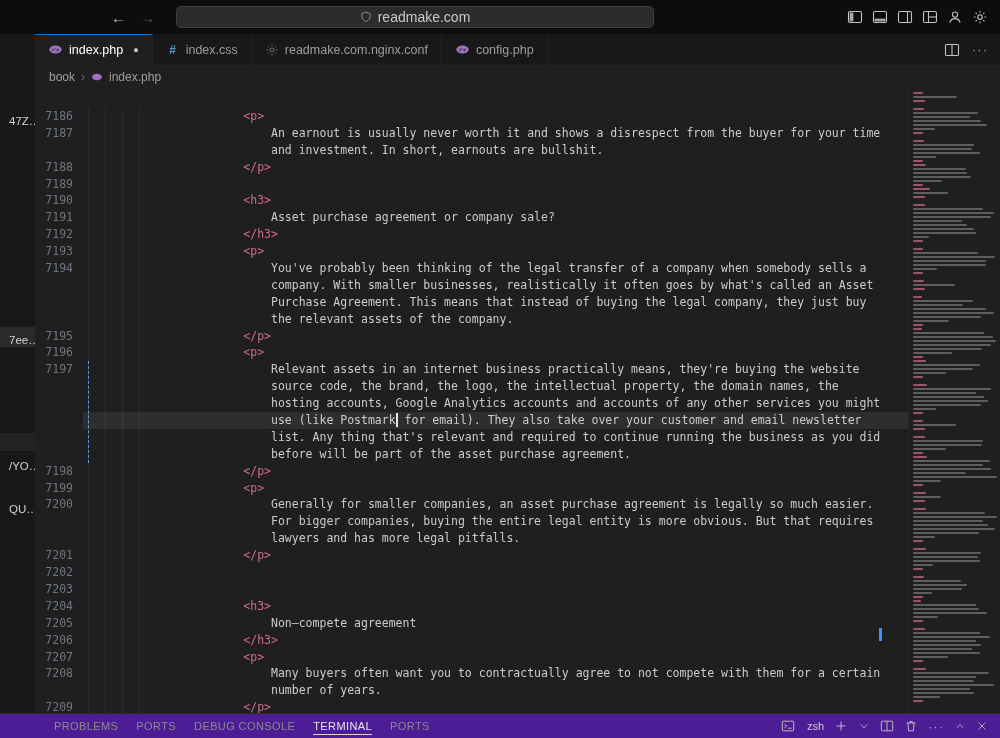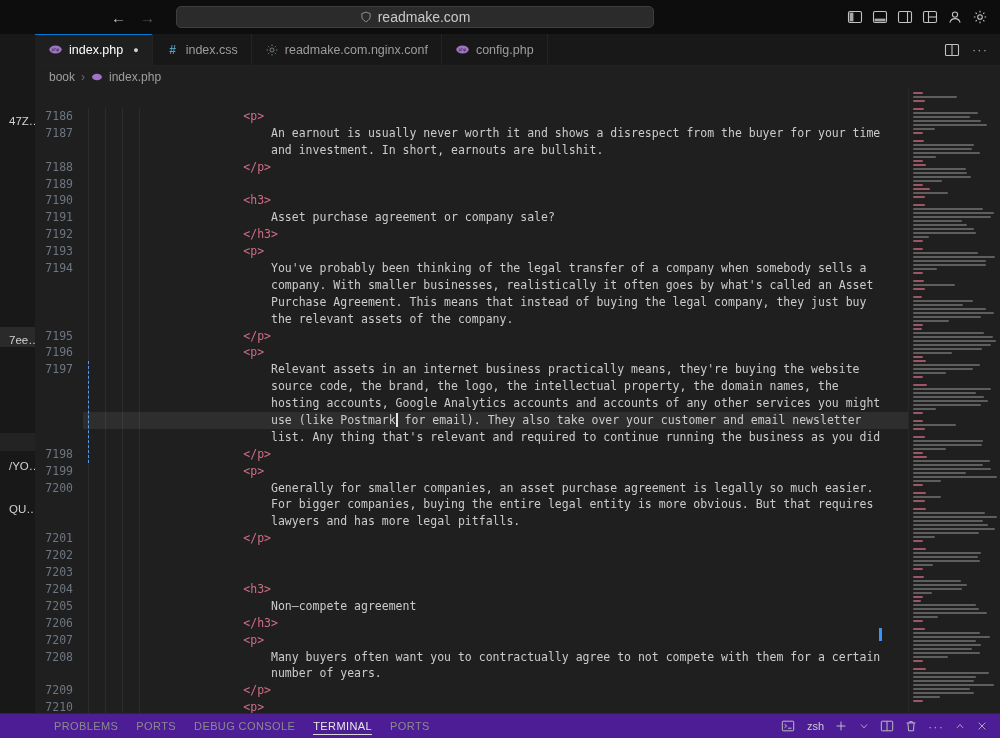--- a/index.html
+++ b/index.html
@@ -263,20 +263,24 @@
               <span class="ln"></span>
               <span class="code">hosting accounts, Google Analytics accounts and accounts of any other services you might</span>
             </div>
             <div class="crow kind-cursor current">
               <span class="ln"></span>
               <span class="code">use (like Postmark<span class="caret"></span> for email). They also take over your customer and email newsletter</span>
             </div>
             <div class="crow kind-text">
               <span class="ln"></span>
               <span class="code">list. Any thing that's relevant and required to continue running the business as you did</span>
+            </div>
+            <div class="crow kind-text">
+              <span class="ln"></span>
+              <span class="code">before will be part of the asset purchase agreement.</span>
             </div>
             <div class="crow kind-tag">
               <span class="ln">7198</span>
               <span class="code">&lt;/p&gt;</span>
             </div>
             <div class="crow kind-tag">
               <span class="ln">7199</span>
               <span class="code">&lt;p&gt;</span>
             </div>
             <div class="crow kind-text">

